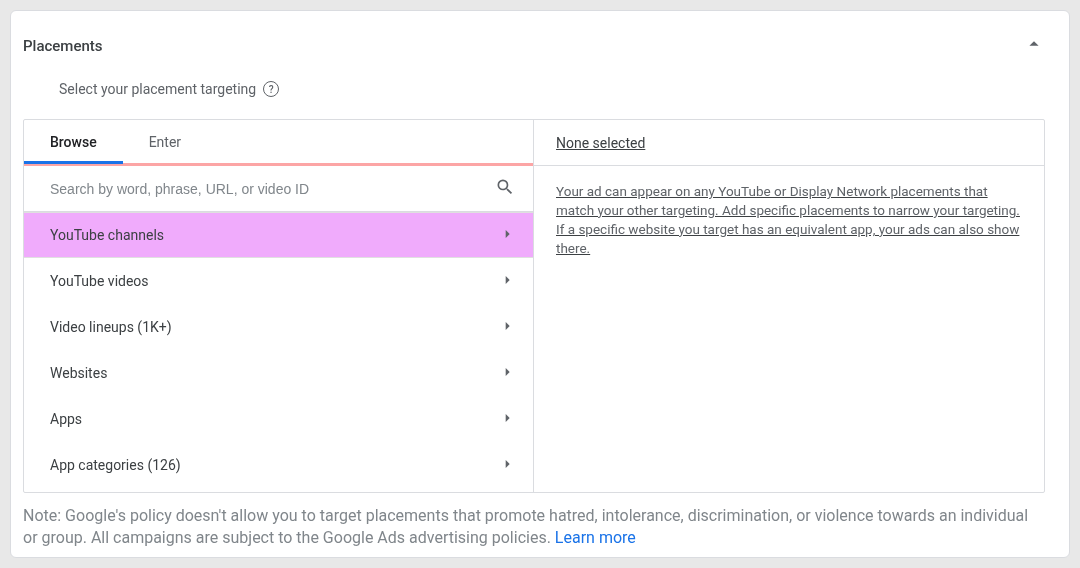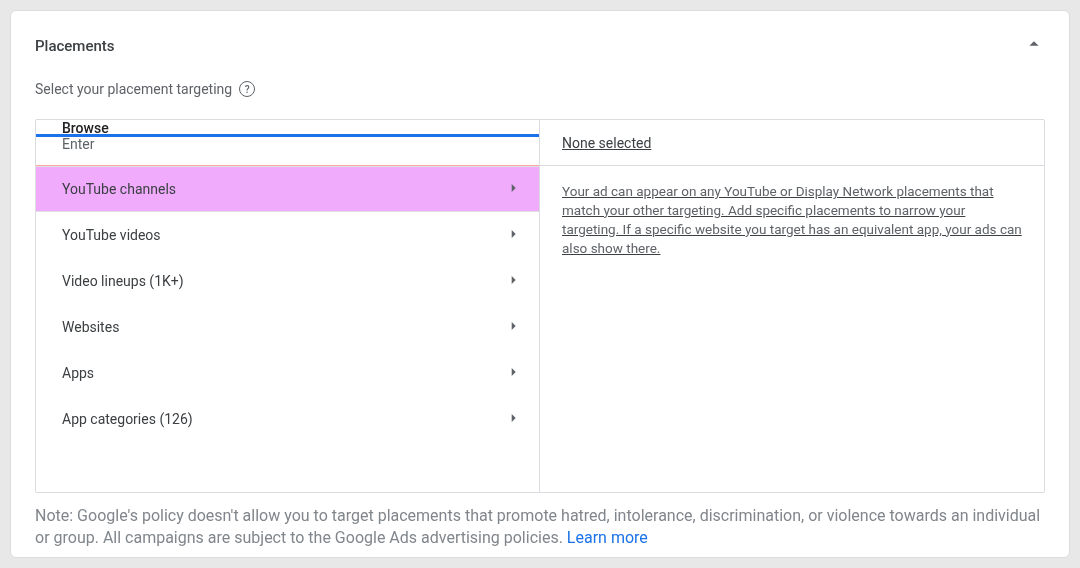--- a/index.html
+++ b/index.html
@@ -7,21 +7,21 @@
     font-family: Roboto, Arial, sans-serif;
     background: #e8e8e8;
     width: 1080px;
     height: 568px;
     padding: 10px;
   }
   .card {
     background: #fff;
     border: 1px solid #dadce0;
     border-radius: 6px;
-    padding: 22px 24px 14px 24px;
+    padding: 22px 24px 14px 12px;
     width: 100%;
     height: 100%;
     color: #3c4043;
   }
   .header-row {
     display: flex;
     align-items: center;
     justify-content: space-between;
   }
   .title {
@@ -30,20 +30,21 @@
     color: #3c4043;
   }
   .chevron-up svg { width: 22px; height: 22px; fill: #5f6368; }
   .subtitle-row {
     display: flex;
     align-items: center;
     gap: 7px;
     margin-top: 22px;
     color: #5f6368;
     font-size: 14px;
+    margin-left: 36px;
   }
   .help-icon {
     width: 16px; height: 16px; border: 1.5px solid #5f6368;
     border-radius: 50%; display: inline-flex; align-items: center;
     justify-content: center; font-size: 10px; color: #5f6368;
     font-weight: 500;
   }
   .panels {
     display: flex;
     border: 1px solid #dadce0;
@@ -58,23 +59,22 @@
     flex-direction: column;
   }
   .right-panel {
     width: 50%;
     display: flex;
     flex-direction: column;
     text-decoration: underline;
   }
   .tabs {
     display: flex;
-    border-bottom: 1px solid #fca5a5;
-    height: 46px;
-    flex-direction: column;
+    border-bottom: 3px solid #fca5a5;
+    height: 46px;
   }
   .tab {
     padding: 0 26px;
     display: flex;
     align-items: center;
     font-size: 14px;
     color: #5f6368;
     cursor: pointer;
     position: relative;
   }
@@ -162,20 +162,28 @@
     <span>Select your placement targeting</span>
     <span class="help-icon">?</span>
   </div>
 
   <div class="panels">
     <div class="left-panel">
       <div class="tabs">
         <div class="tab active">Browse</div>
         <div class="tab">Enter</div>
       </div>
+      <div class="search-row">
+        <input class="search-input" type="text" placeholder="Search by word, phrase, URL, or video ID" style="">
+        <span class="search-icon">
+          <svg viewBox="0 0 24 24">
+              <path d="M15.5 14h-.79l-.28-.27A6.471 6.471 0 0016 9.5 6.5 6.5 0 109.5 16c1.61 0 3.09-.59 4.23-1.57l.27.28v.79l5 4.99L20.49 19l-4.99-5zm-6 0C7.01 14 5 11.99 5 9.5S7.01 5 9.5 5 14 7.01 14 9.5 11.99 14 9.5 14z"></path>
+            </svg>
+        </span>
+      </div>
       <div class="list">
         <div class="list-item highlight">
           <span>YouTube channels</span>
           <span class="chevron-right"><svg viewBox="0 0 24 24">
                 <path d="M10 6l6 6-6 6V6z"></path>
               </svg></span>
         </div>
         <div class="list-item">
           <span>YouTube videos</span>
           <span class="chevron-right"><svg viewBox="0 0 24 24">

